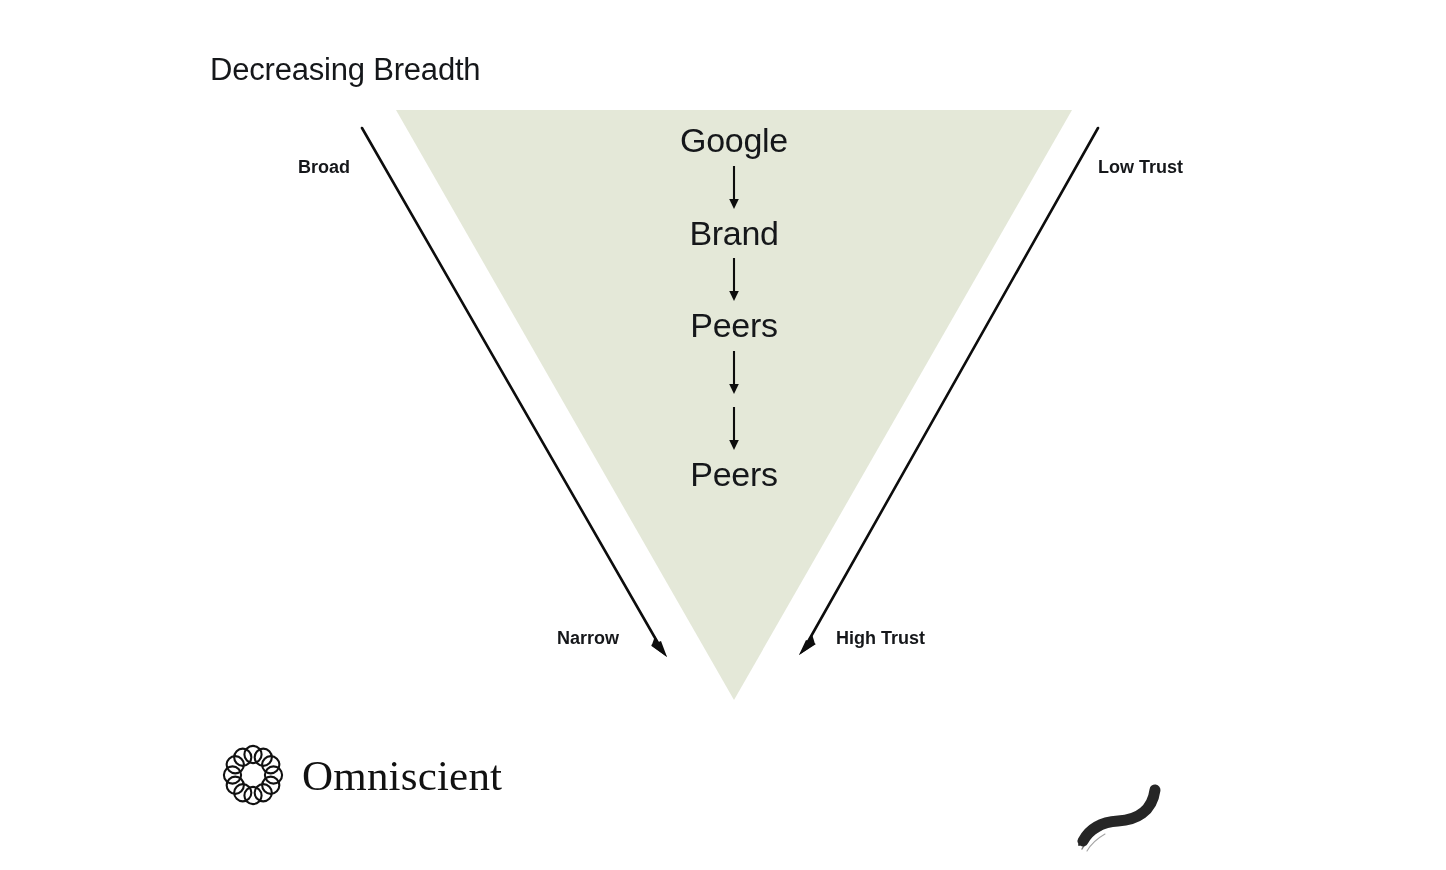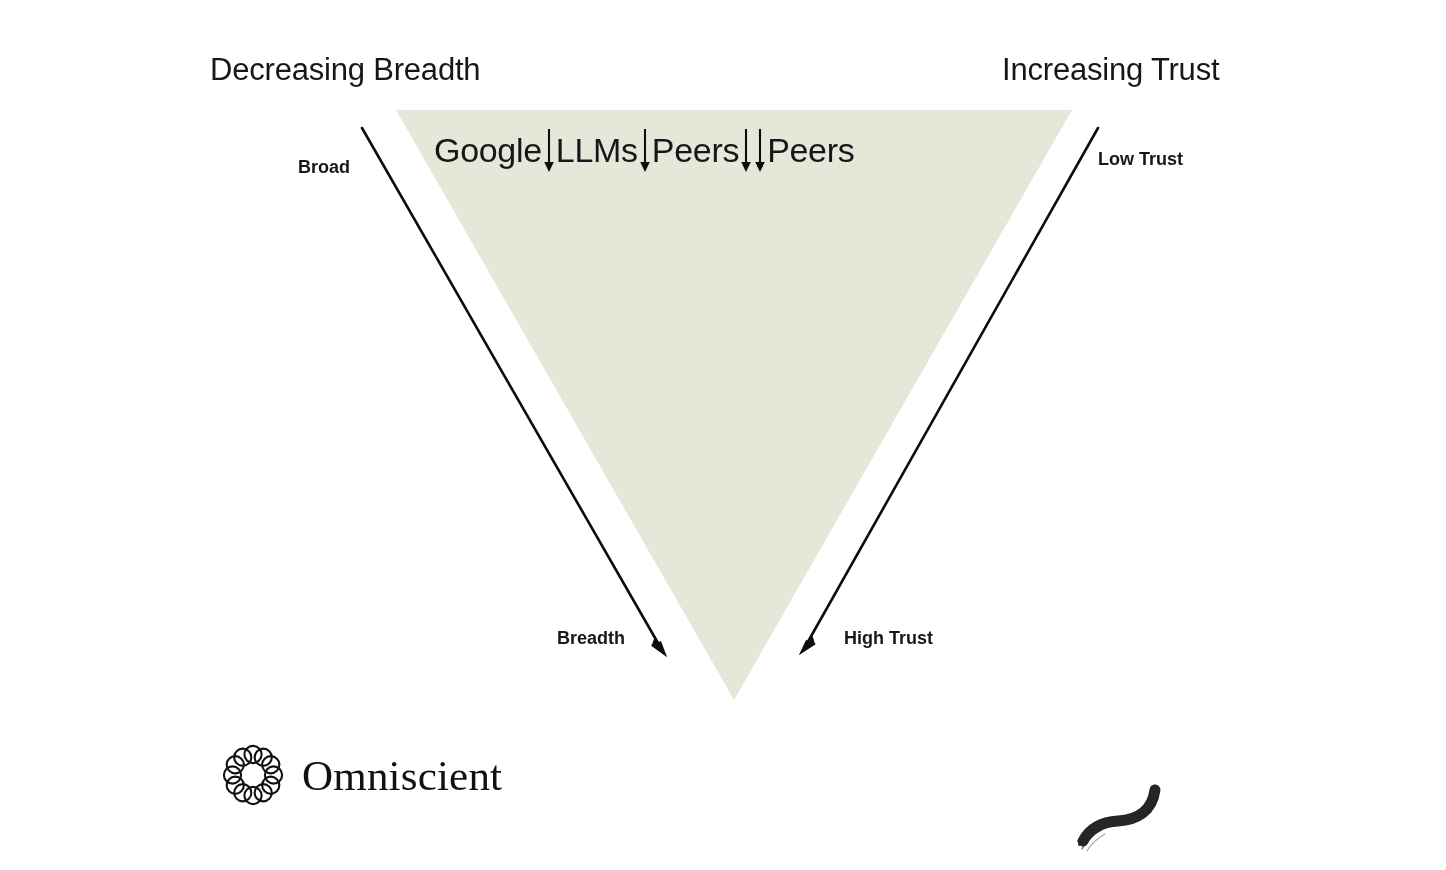--- a/index.html
+++ b/index.html
@@ -47,32 +47,32 @@
 
   
   .edge-label {
     position: absolute;
     font-size: 18px;
     font-weight: 700;
     color: #15171a;
     white-space: nowrap;
   }
   #label-broad      { left: 298px;  top: 157px; }
-  #label-lowtrust   { left: 1098px; top: 149px; }
+  #label-lowtrust   { left: 1098px; top: 157px; }
   #label-narrow     { left: 557px;  top: 628px; }
-  #label-hightrust  { left: 836px;  top: 628px; margin-left: 8px; }
+  #label-hightrust  { left: 836px;  top: 628px; }
 
   
   #funnel-stack {
     position: absolute;
     left: 434px;
     top: 122px;
     width: 600px;
     display: flex;
-    flex-direction: row;
+    flex-direction: column;
     align-items: center;
   }
   .stage-label {
     font-size: 34px;
     font-weight: 400;
     letter-spacing: -0.3px;
     color: #15171a;
     line-height: 1.08;
     white-space: nowrap;
     text-align: center;
@@ -150,40 +150,39 @@
                C 1152 812, 1136 820, 1118 821
                C 1102 822, 1090 828, 1083 841" fill="none" stroke="#262626" stroke-width="11" stroke-linecap="round"></path>
       <path d="M 1098 825 C 1090 829, 1083 836, 1079 845" fill="none" stroke="#262626" stroke-width="2" stroke-linecap="round" opacity="0.85"></path>
       <path d="M 1101 830 C 1093 834, 1086 841, 1082 849" fill="none" stroke="#262626" stroke-width="1.4" stroke-linecap="round" opacity="0.6"></path>
       <path d="M 1105 834 C 1098 838, 1091 844, 1087 851" fill="none" stroke="#262626" stroke-width="1.1" stroke-linecap="round" opacity="0.42"></path>
     </g>
   </svg>
 
   <div class="header-label" id="header-left">Decreasing Breadth</div>
 
-  <div class="header-label" id="header-right">Increasing Trust</div>
 
   <div class="edge-label" id="label-broad">Broad</div>
 
   <div class="edge-label" id="label-lowtrust">Low Trust</div>
 
-  <div class="edge-label" id="label-narrow">Breadth</div>
+  <div class="edge-label" id="label-narrow">Narrow</div>
 
   <div class="edge-label" id="label-hightrust">High Trust</div>
 
   <div id="funnel-stack">
 
     <div class="stage-label">Google</div>
 
     <svg class="stage-arrow" viewBox="0 0 14 46">
       <line x1="7" y1="1" x2="7" y2="36" stroke="#0d0d0d" stroke-width="2.1"></line>
       <path d="M 7 44 L 2.2 34 L 11.8 34 Z" fill="#0d0d0d"></path>
     </svg>
 
-    <div class="stage-label">LLMs</div>
+    <div class="stage-label">Brand</div>
 
     <svg class="stage-arrow" viewBox="0 0 14 46">
       <line x1="7" y1="1" x2="7" y2="36" stroke="#0d0d0d" stroke-width="2.1"></line>
       <path d="M 7 44 L 2.2 34 L 11.8 34 Z" fill="#0d0d0d"></path>
     </svg>
 
     <div class="stage-label">Peers</div>
 
     <svg class="stage-arrow" viewBox="0 0 14 46">
       <line x1="7" y1="1" x2="7" y2="36" stroke="#0d0d0d" stroke-width="2.1"></line>

